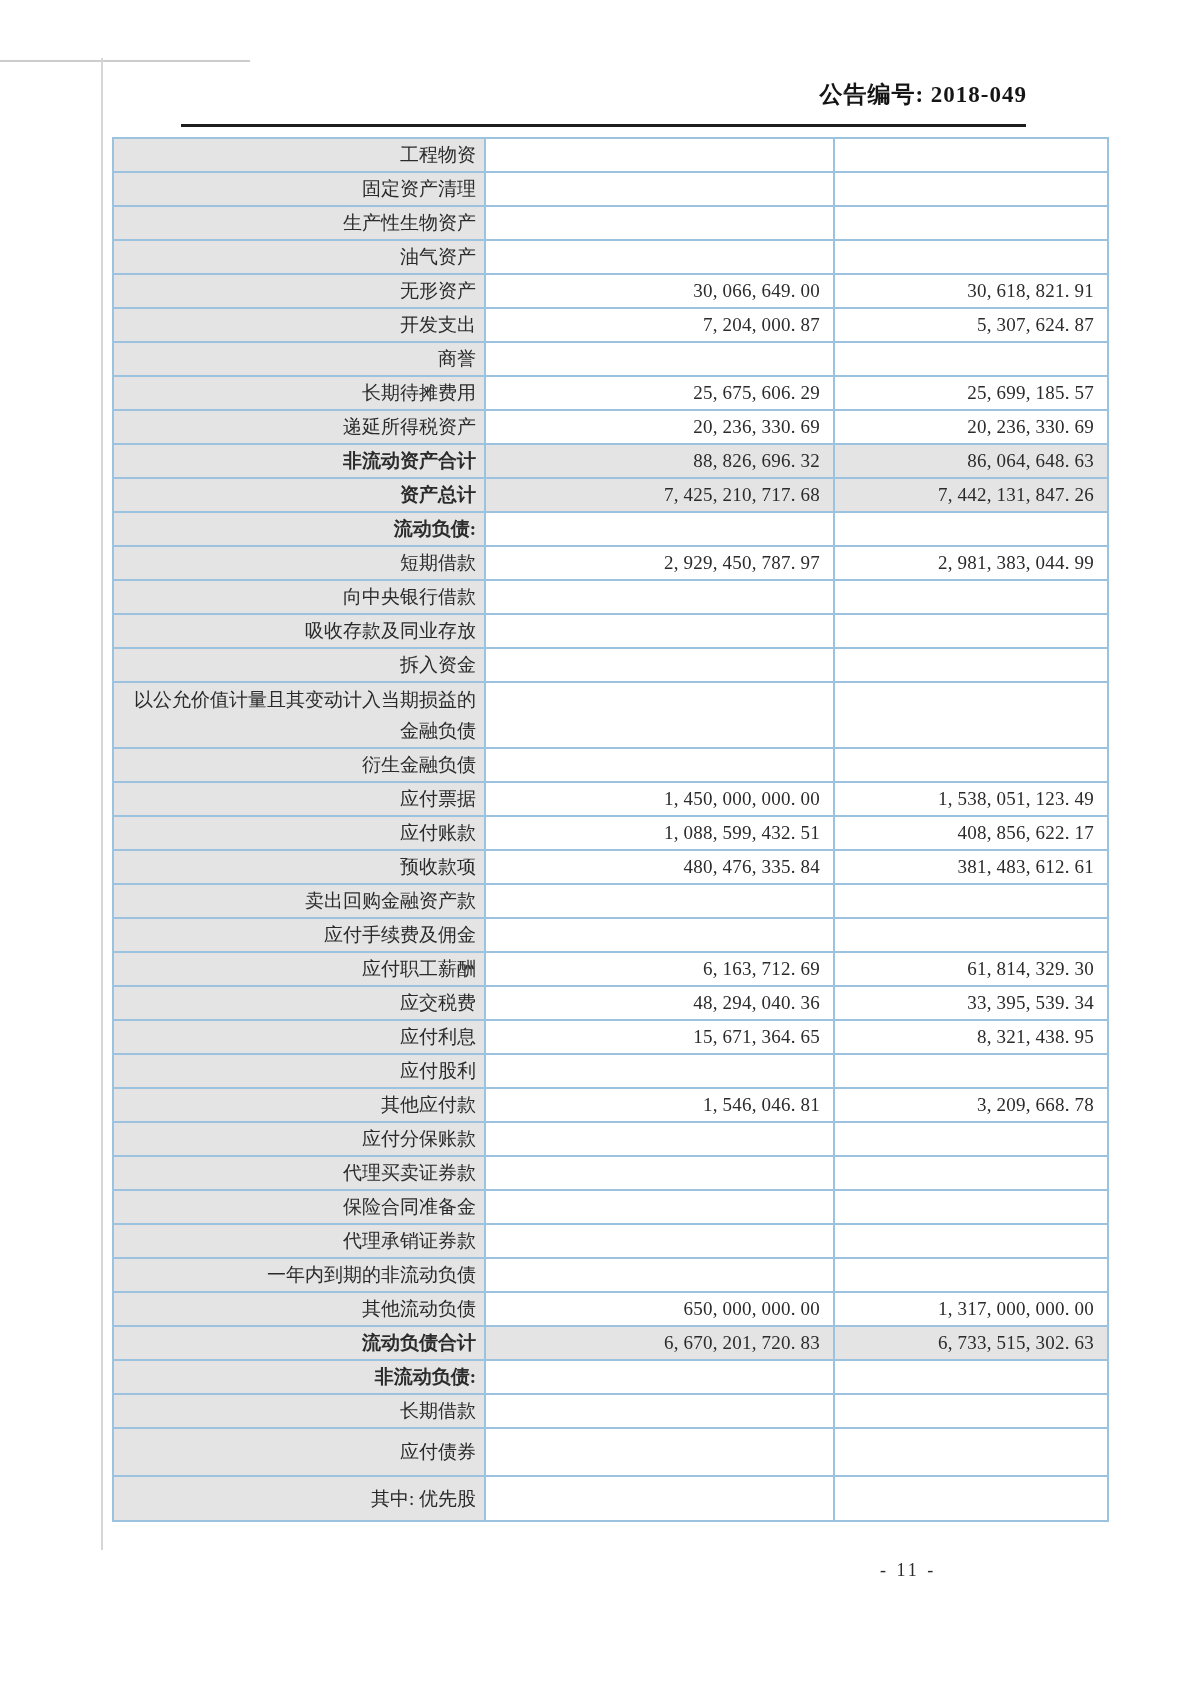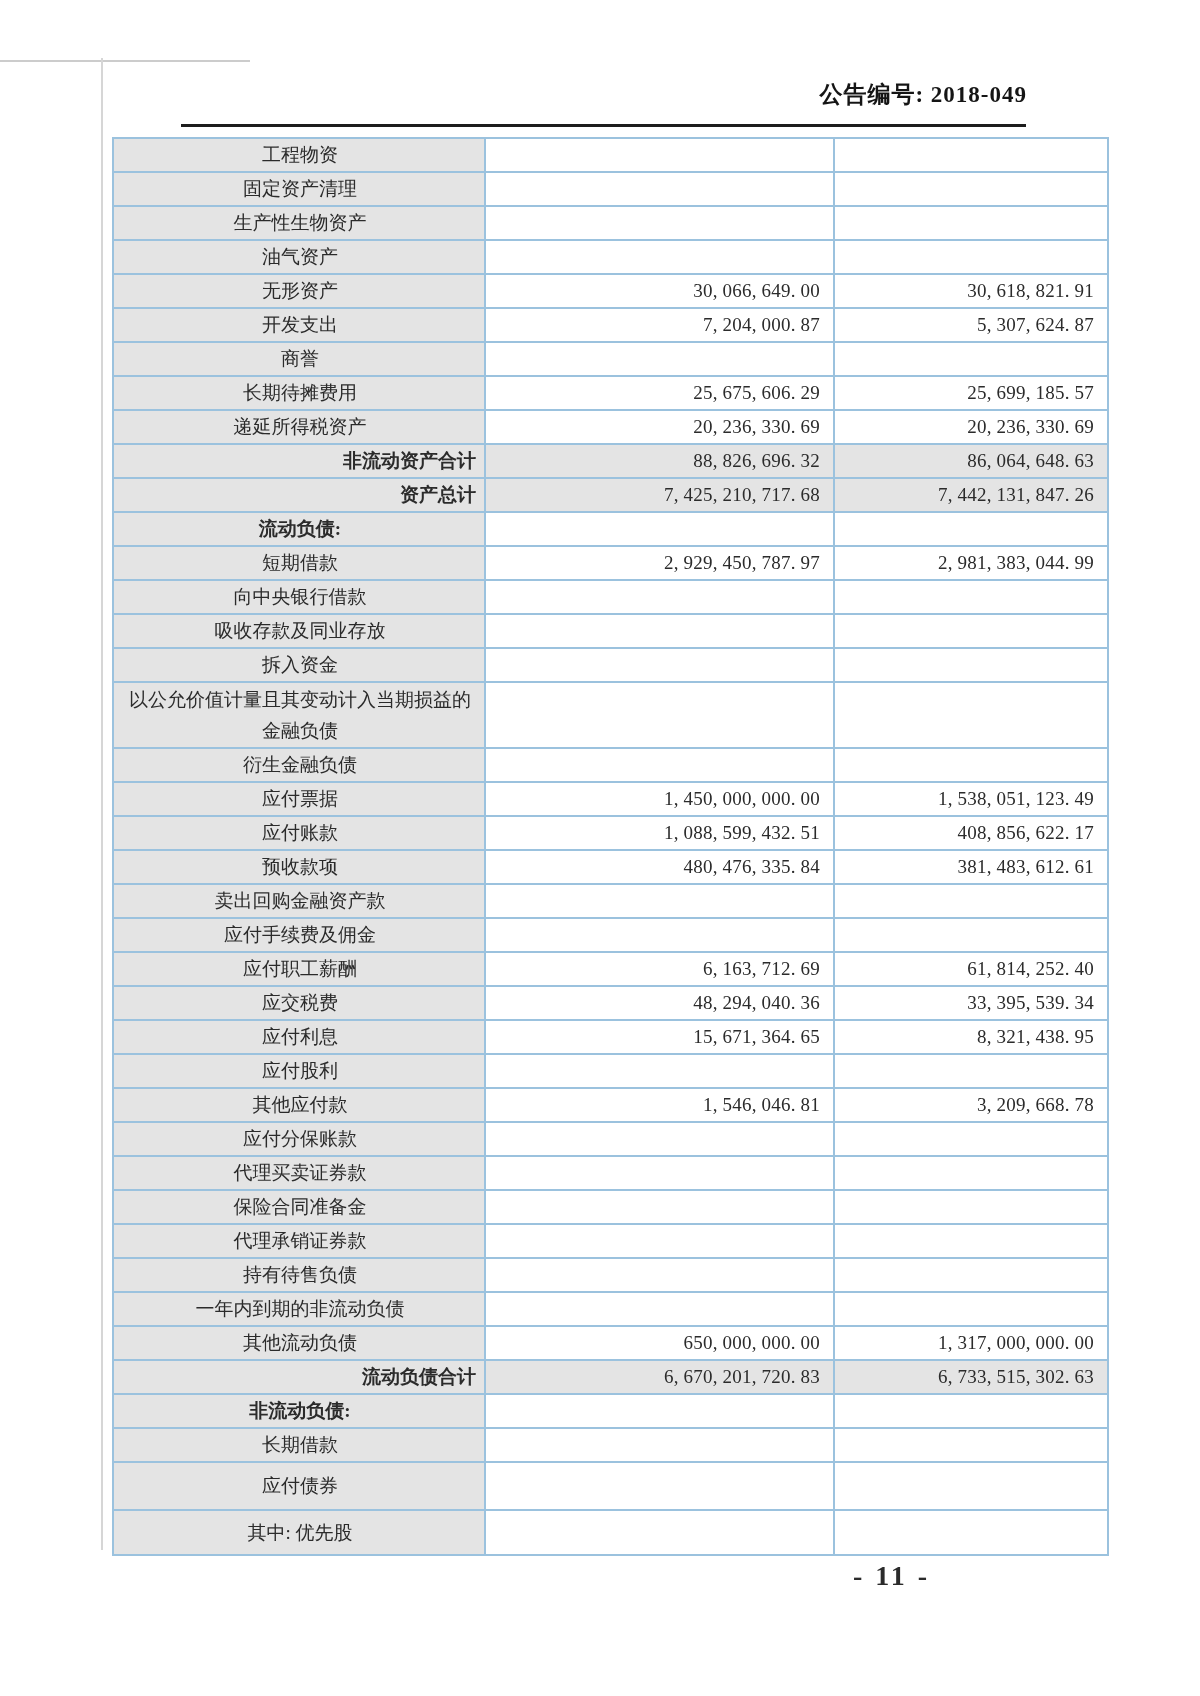--- a/index.html
+++ b/index.html
@@ -56,21 +56,21 @@
     border: 2px solid #9bc2de;
     font-size: 19px;
     color: #2b2b2b;
     vertical-align: middle;
     overflow: hidden;
   }
   tr.row { height: 33px; }
 
   td.label {
     background: #e4e4e4;
-    text-align: center;
+    text-align: right;
     padding: 1px 8px 1px 10px;
     line-height: 30px;
   }
   td.num {
     background: #ffffff;
     text-align: right;
     padding: 1px 13px 1px 4px;
     letter-spacing: 0.2px;
     white-space: nowrap;
   }
@@ -86,26 +86,25 @@
   tr.t-wrap { height: 63px; }
   tr.t-wrap td.label { line-height: 31px; }
 
   
   tr.row:nth-last-child(3) { height: 33px; }
   tr.row:nth-last-child(2) { height: 48px; border-radius: 20px; }
   tr.row:nth-last-child(1) { height: 45px; padding-left: 28px; }
 
   .page-num {
     position: absolute;
-    top: 1560px; left: 853px;
-    font-size: 28px;
+    top: 1560px; left: 880px;
+    font-size: 18px;
     color: #2b2b2b;
     letter-spacing: 3px;
     white-space: nowrap;
-    font-weight: bold;
   }
 </style>
 </head>
 <body>
 
 <div>
 
   <div class="artifact-h"></div>
   <div class="artifact-v"></div>
 
@@ -256,21 +255,21 @@
 
         <tr class="row t-item">
           <td class="label">应付手续费及佣金</td>
           <td class="num"></td>
           <td class="num"></td>
         </tr>
 
         <tr class="row t-item">
           <td class="label">应付职工薪酬</td>
           <td class="num">6, 163, 712. 69</td>
-          <td class="num">61, 814, 252. 40</td>
+          <td class="num">61, 814, 329. 30</td>
         </tr>
 
         <tr class="row t-item">
           <td class="label">应交税费</td>
           <td class="num">48, 294, 040. 36</td>
           <td class="num">33, 395, 539. 34</td>
         </tr>
 
         <tr class="row t-item">
           <td class="label">应付利息</td>
@@ -307,25 +306,20 @@
           <td class="num"></td>
           <td class="num"></td>
         </tr>
 
         <tr class="row t-item">
           <td class="label">代理承销证券款</td>
           <td class="num"></td>
           <td class="num"></td>
         </tr>
 
-        <tr class="row t-item">
-          <td class="label">持有待售负债</td>
-          <td class="num"></td>
-          <td class="num"></td>
-        </tr>
 
         <tr class="row t-item">
           <td class="label">一年内到期的非流动负债</td>
           <td class="num"></td>
           <td class="num"></td>
         </tr>
 
         <tr class="row t-item">
           <td class="label">其他流动负债</td>
           <td class="num">650, 000, 000. 00</td>

